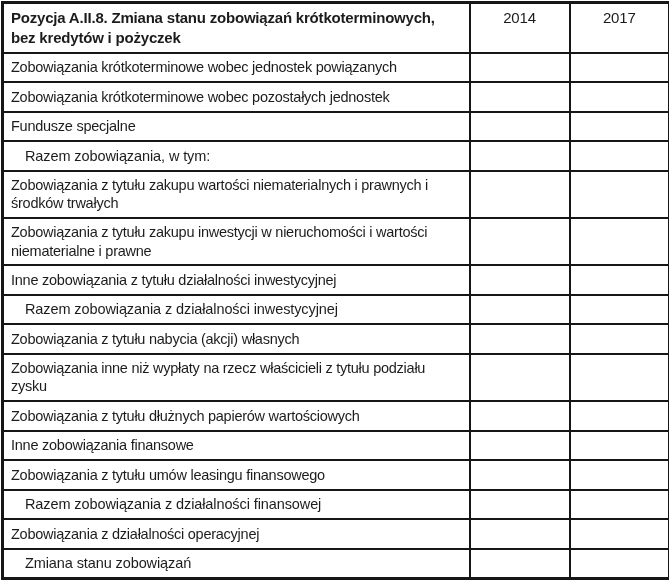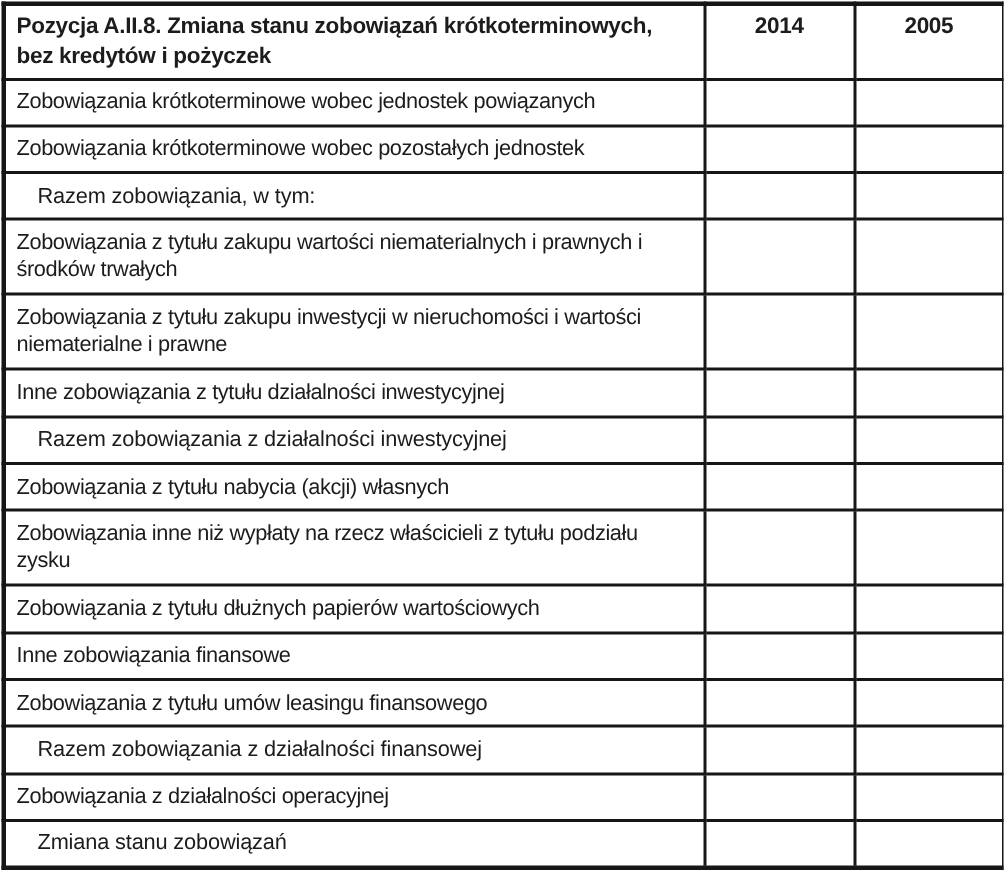--- a/index.html
+++ b/index.html
@@ -41,21 +41,21 @@
     font-weight: bold;
     letter-spacing: -0.2px;
     line-height: 1.35;
     padding: 4px 8px 3px 7px;
     margin-top: 32px;
   }
   th.header-year {
     text-align: center;
     vertical-align: top;
     font-size: 15px;
-    font-weight: bold;
+    font-weight: normal;
     letter-spacing: -0.2px;
     padding-top: 5px;
     border-radius: 14px;
   }
   td.label-cell {
     text-align: left;
     vertical-align: middle;
     font-size: 14.5px;
     font-weight: normal;
     letter-spacing: -0.25px;
@@ -84,32 +84,37 @@
   <table class="fin-table">
     <colgroup>
       <col class="c-label">
       <col class="c-year">
       <col class="c-year">
     </colgroup>
     <thead>
       <tr class="h-head">
         <th class="header-title">Pozycja A.II.8. Zmiana stanu zobowiązań krótkoterminowych, bez kredytów i pożyczek</th>
         <th class="header-year">2014</th>
-        <th class="header-year">2005</th>
+        <th class="header-year">2017</th>
       </tr>
     </thead>
     <tbody id="table-body">
 
     <tr class="h-1">
           <td class="label-cell">Zobowiązania krótkoterminowe wobec jednostek powiązanych</td>
           <td class="value-cell"></td>
           <td class="value-cell"></td>
         </tr>
         <tr class="h-1">
           <td class="label-cell">Zobowiązania krótkoterminowe wobec pozostałych jednostek</td>
+          <td class="value-cell"></td>
+          <td class="value-cell"></td>
+        </tr>
+        <tr class="h-1">
+          <td class="label-cell">Fundusze specjalne</td>
           <td class="value-cell"></td>
           <td class="value-cell"></td>
         </tr>
         <tr class="h-1 row-bold">
           <td class="label-cell">Razem zobowiązania, w tym:</td>
           <td class="value-cell"></td>
           <td class="value-cell"></td>
         </tr>
         <tr class="h-2">
           <td class="label-cell">Zobowiązania z tytułu zakupu wartości niematerialnych i prawnych i środków trwałych</td>

